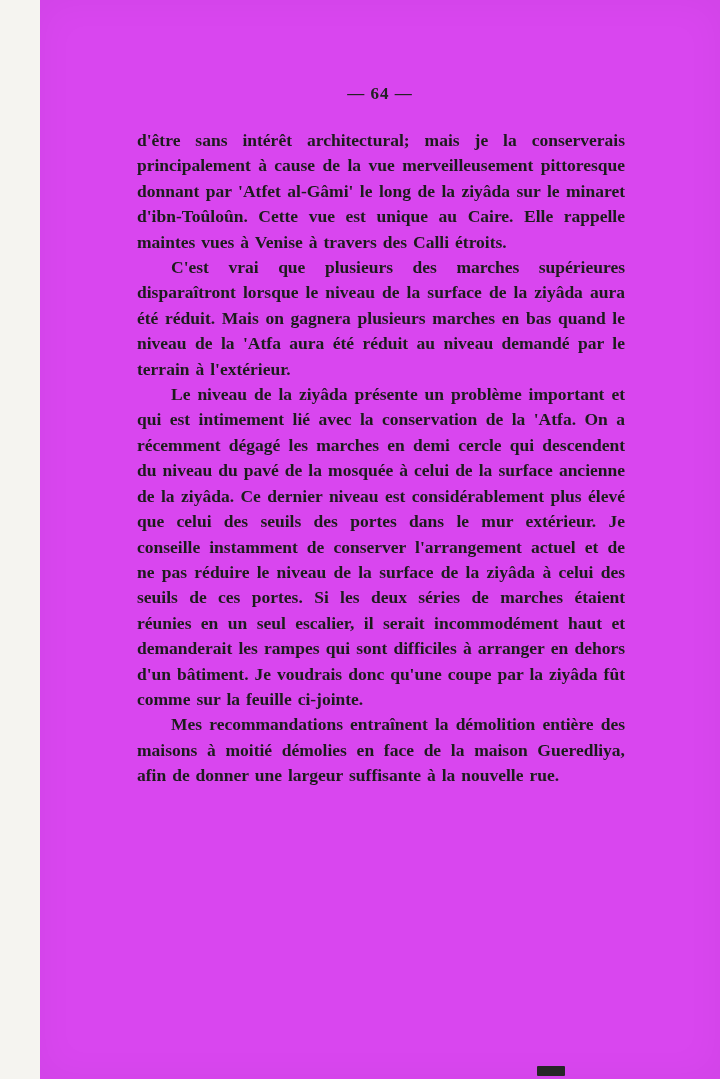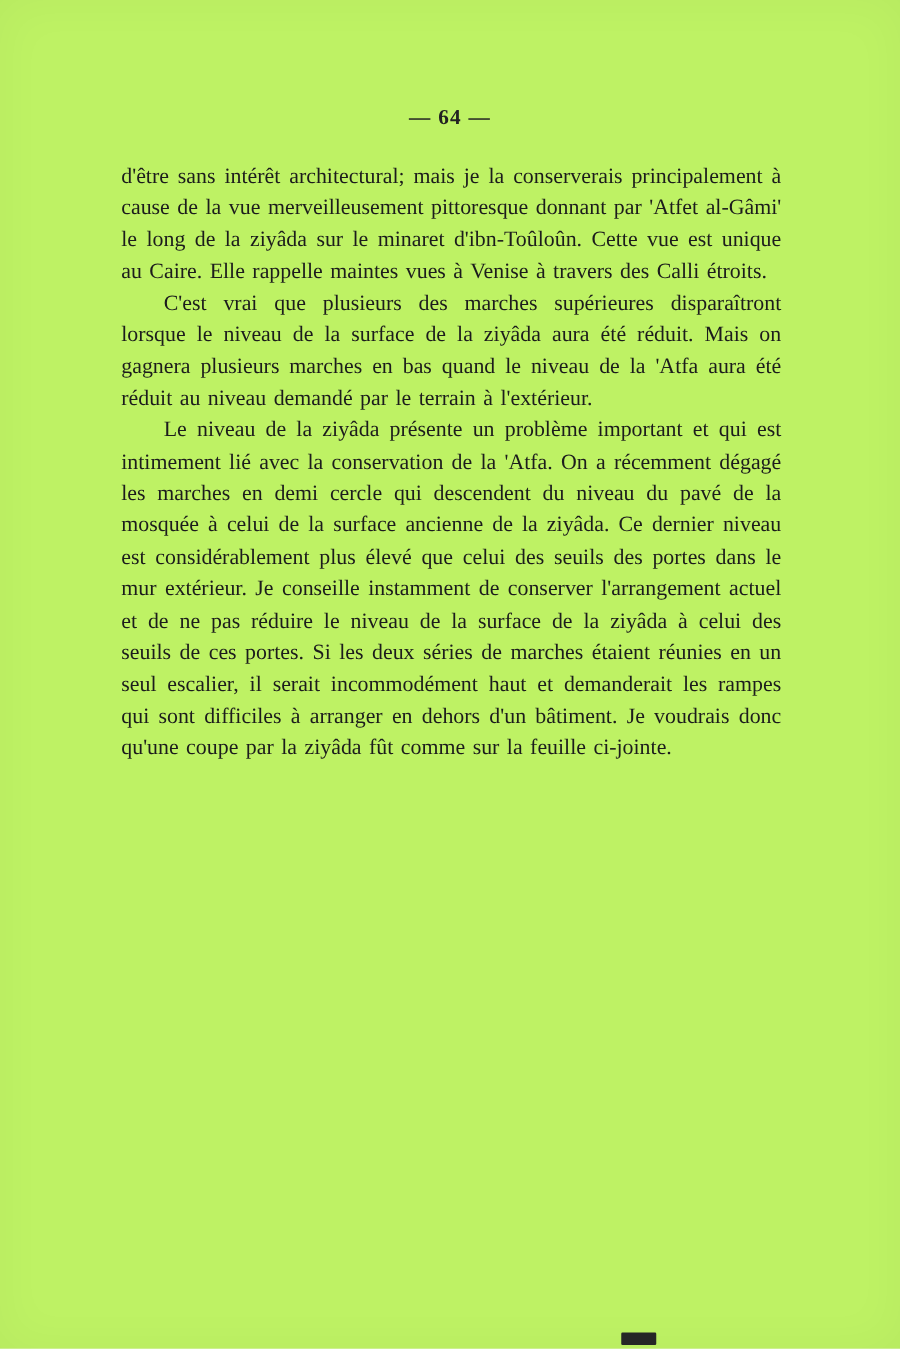--- a/index.html
+++ b/index.html
@@ -10,39 +10,41 @@
       width: 720px;
       height: 1079px;
       background: #f5f4f0;
       font-family: "Liberation Serif", "DejaVu Serif", serif;
       position: relative;
       overflow: hidden;
     }
     .page {
       position: absolute;
       inset: 0;
-      background: #bef264;
+      background: #d946ef;
       color: #1d1d1d;
       box-shadow: inset 0 0 40px rgba(0,0,0,0.04);
+      margin-left: 40px;
     }
     .page-number {
       margin-top: 84px;
       text-align: center;
       font-size: 17px;
       font-weight: bold;
       letter-spacing: 1px;
       color: #222;
     }
     .body-text {
       margin: 24px 95px 0 97px;
       font-size: 17.5px;
       line-height: 25.4px;
       text-align: justify;
       word-spacing: 1.6px;
       color: #1c1c1c;
+      font-weight: bold;
     }
     .body-text p {
       margin: 0;
       padding: 0;
       text-indent: 34px;
     }
     .body-text p.no-indent {
       text-indent: 0;
     }
     .scan-artifact {
@@ -59,17 +61,18 @@
 <body>
 
 <div class="page">
 
   <div class="page-number">— 64 —</div>
 
   <div class="body-text">
     <p class="no-indent">d'être sans intérêt architectural; mais je la conserverais principalement à cause de la vue merveilleusement pittoresque donnant par 'Atfet al-Gâmi' le long de la ziyâda sur le minaret d'ibn-Toûloûn. Cette vue est unique au Caire.  Elle rappelle maintes vues à Venise à travers des Calli étroits.</p>
     <p>C'est vrai que plusieurs des marches supérieures disparaîtront lorsque le niveau de la surface de la ziyâda aura été réduit. Mais on gagnera plusieurs marches en bas quand le niveau de la 'Atfa aura été réduit au niveau demandé par le terrain à l'extérieur.</p>
     <p>Le niveau de la ziyâda présente un problème important et qui est intimement lié avec la conservation de la 'Atfa. On a récemment dégagé les marches en demi cercle qui descendent du niveau du pavé de la mosquée à celui de la surface ancienne de la ziyâda. Ce dernier niveau est considérablement plus élevé que celui des seuils des portes dans le mur extérieur. Je conseille instamment de conserver l'arrangement actuel et de ne pas réduire le niveau de la surface de la ziyâda à celui des seuils de ces portes. Si les deux séries de marches étaient réunies en un seul escalier, il serait incommodément haut et demanderait les rampes qui sont difficiles à arranger en dehors d'un bâtiment. Je voudrais donc qu'une coupe par la ziyâda fût comme sur la feuille ci-jointe.</p>
+    <p>Mes recommandations entraînent la démolition entière des maisons à moitié démolies en face de la maison Gueredliya, afin de donner une largeur suffisante à la nouvelle rue.</p>
   </div>
 
   <div class="scan-artifact"></div>
 
 </div>
 
 </body></html>

